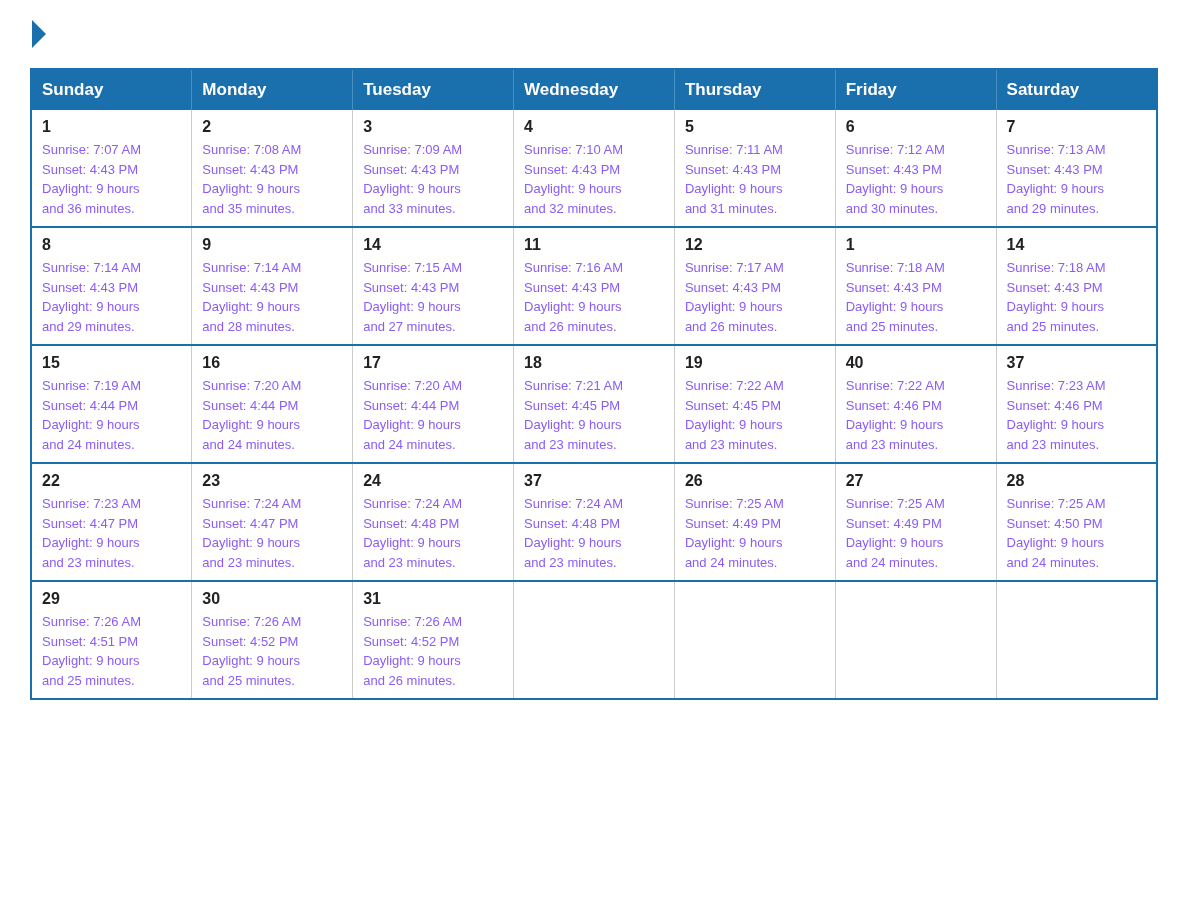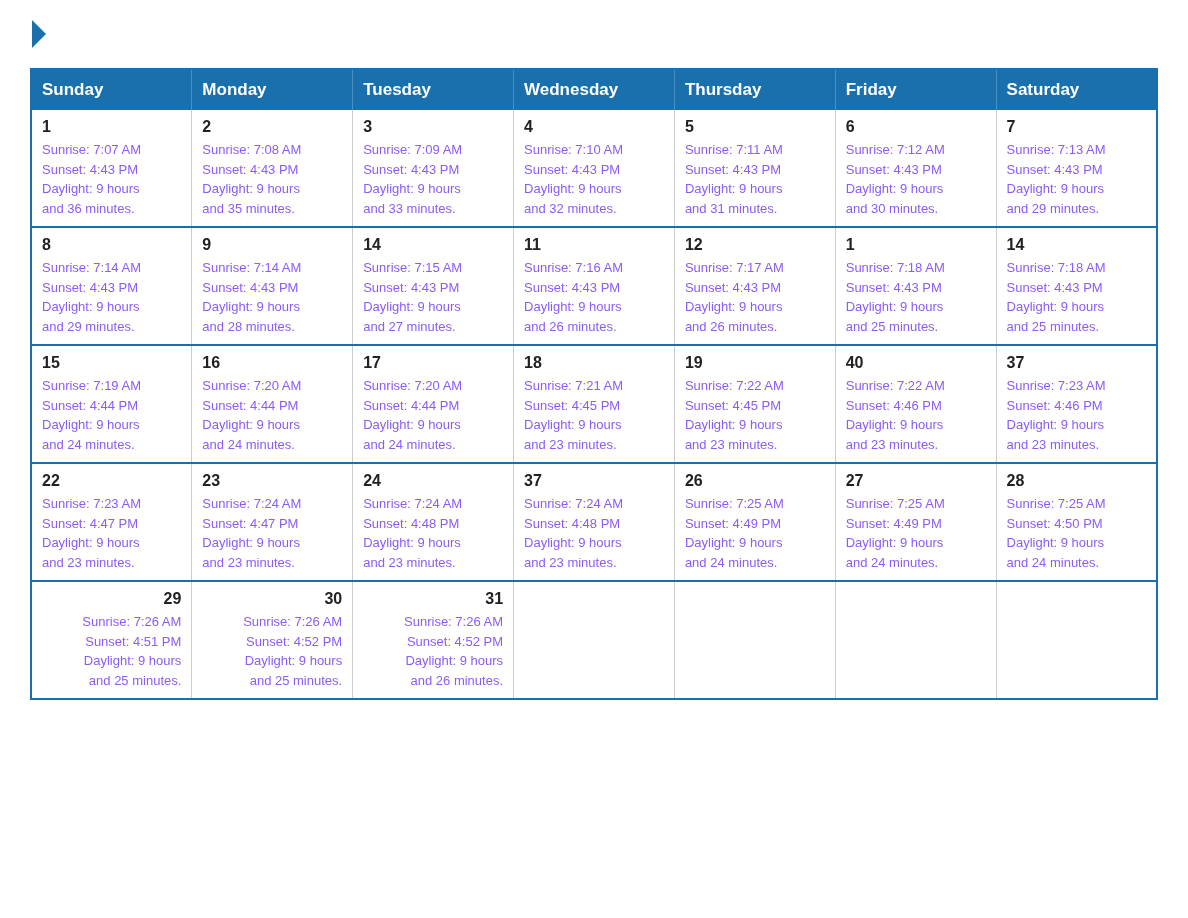--- a/index.html
+++ b/index.html
@@ -85,21 +85,20 @@
       border-bottom: 2px solid #1a6fad;
       font-size: 13px;
       color: #333;
       width: 14.28%;
     }
     .calendar-table td:last-child {
       border-right: none;
     }
     .calendar-table tr:last-child td {
       border-bottom: none;
-      text-align: right;
     }
     .day-number {
       font-size: 16px;
       font-weight: bold;
       color: #222;
       display: block;
       margin-bottom: 4px;
     }
     .day-info {
       font-size: 13px;

